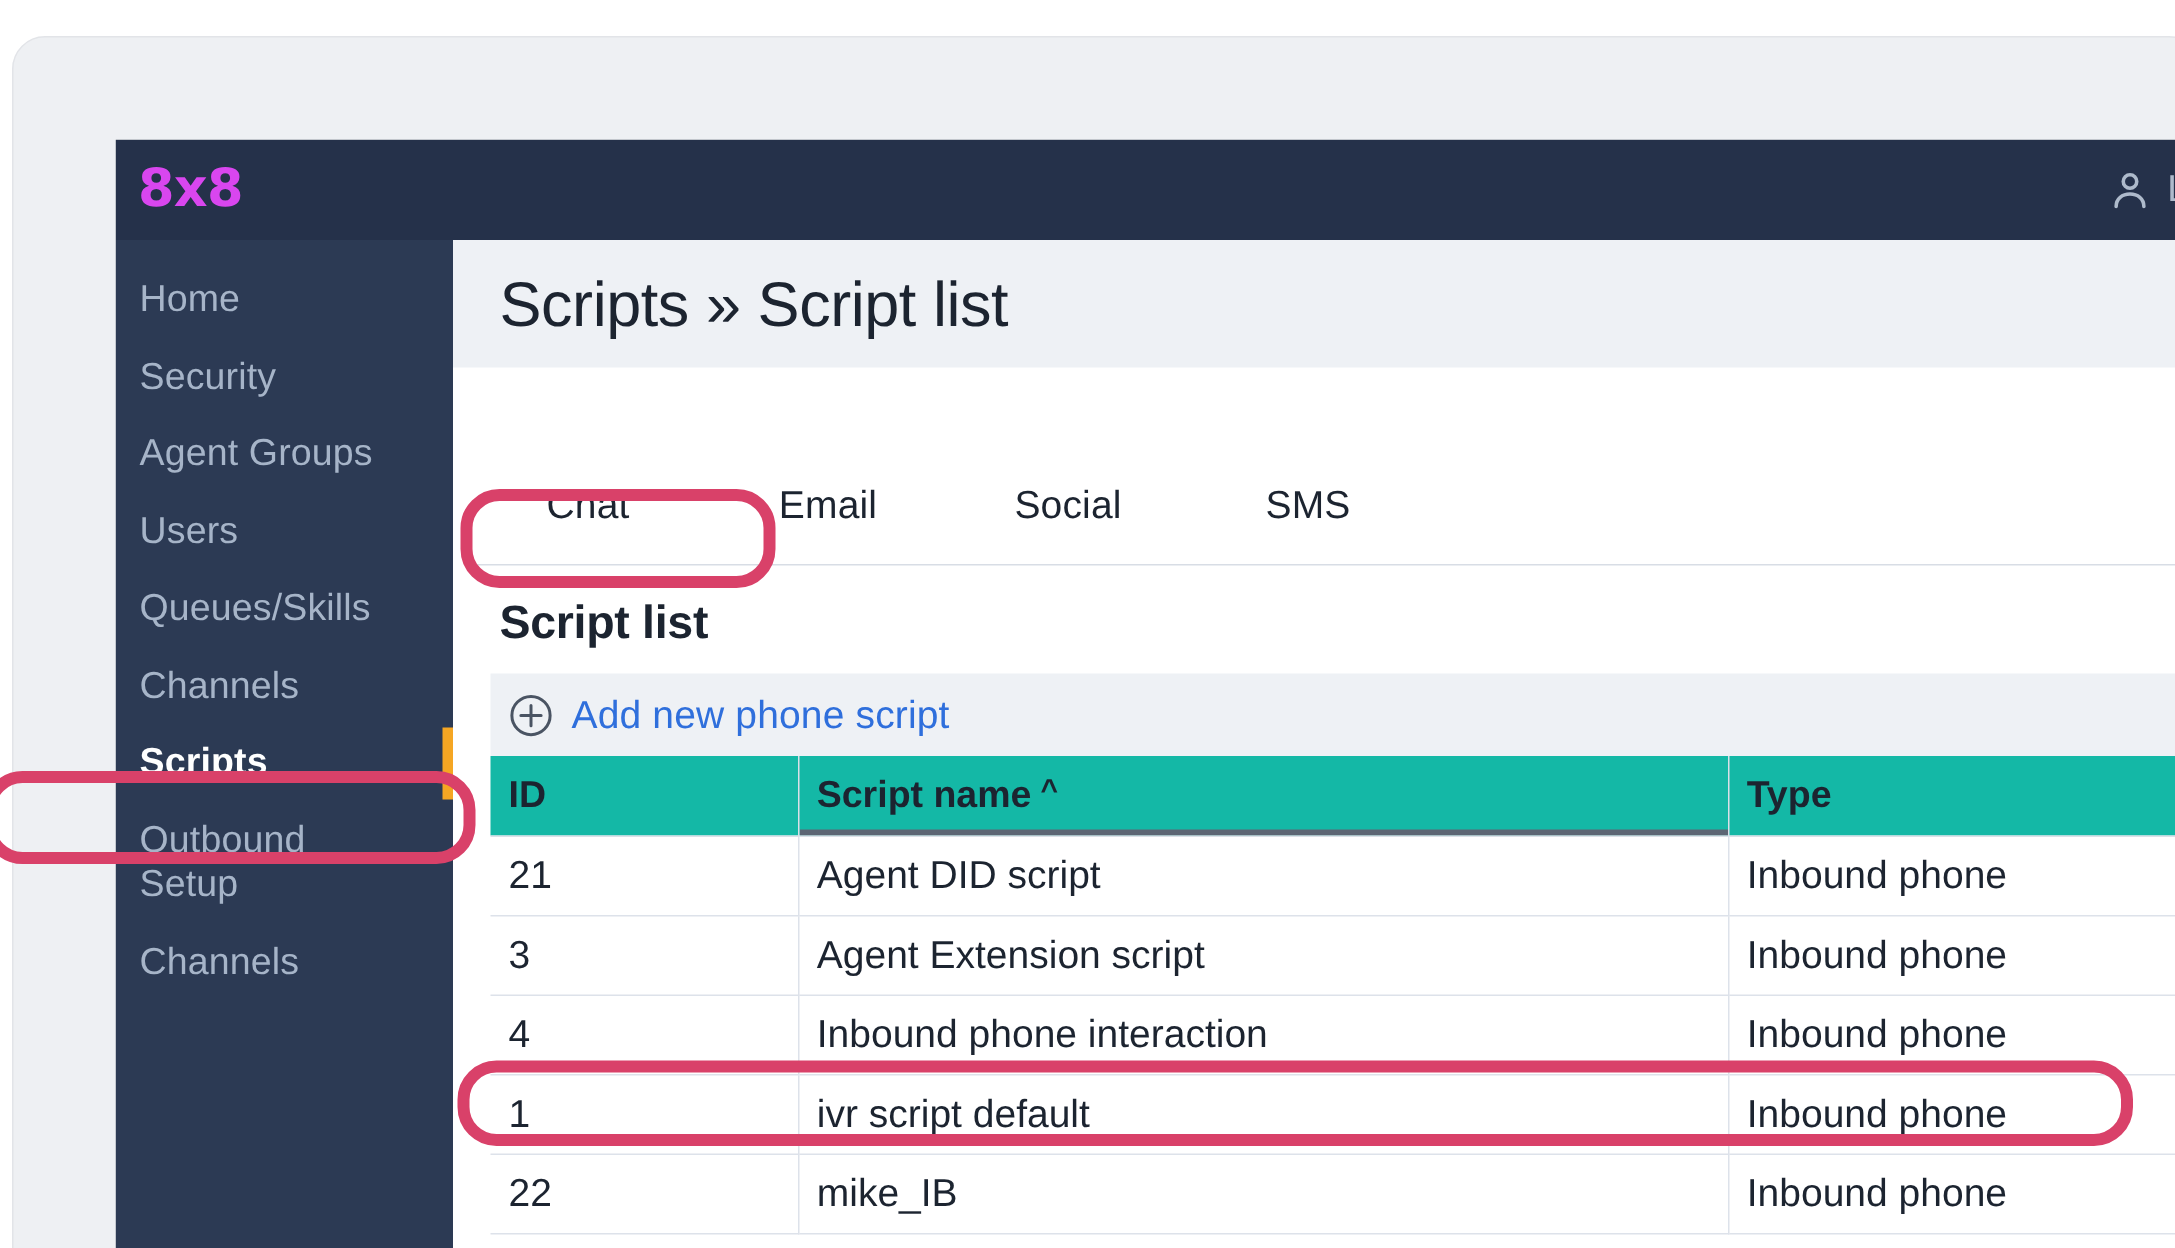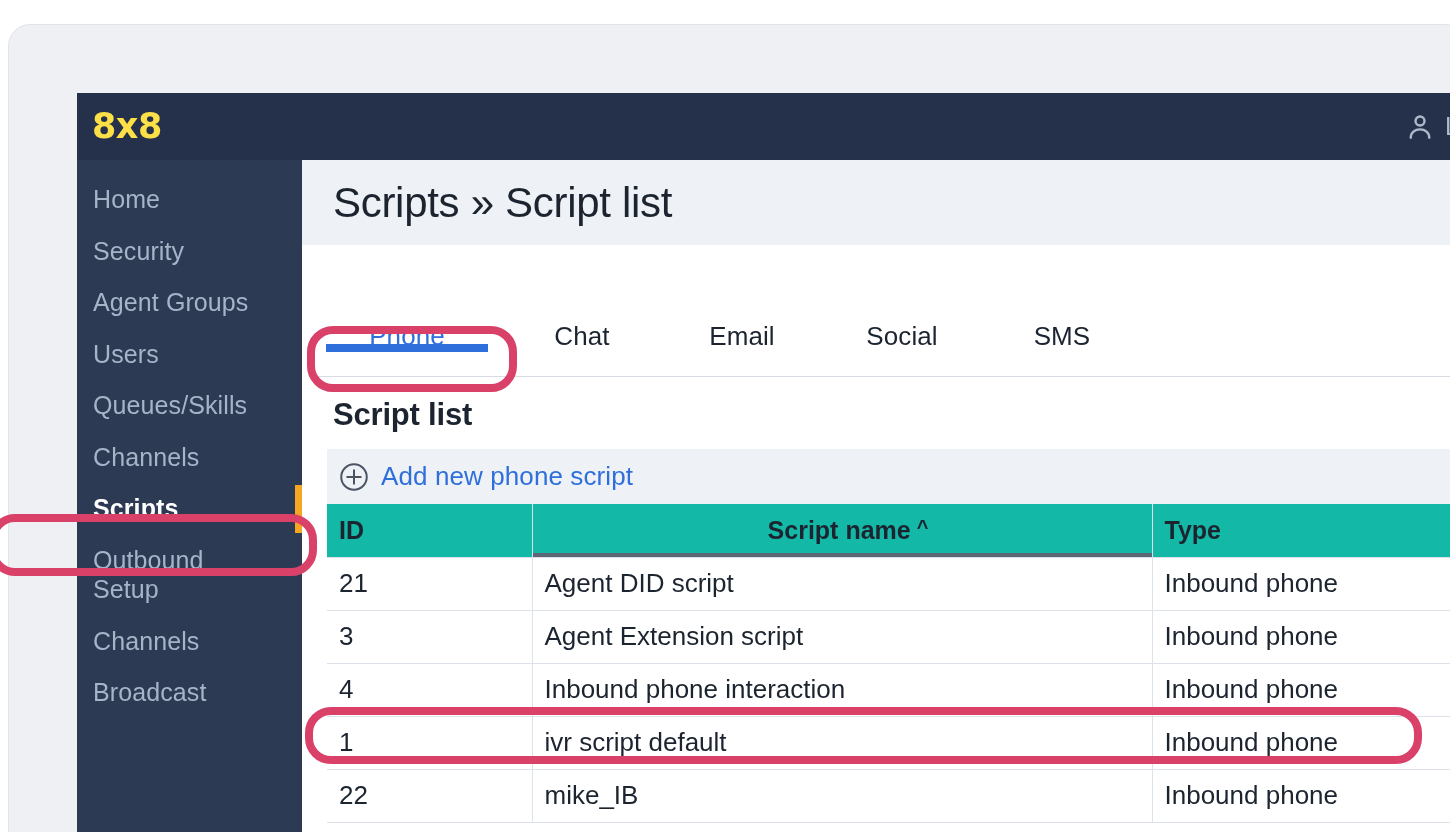--- a/index.html
+++ b/index.html
@@ -42,21 +42,21 @@
     position: absolute;
     left: 0; top: 0;
     width: 1382px;
     height: 67px;
     background: #25314a;
     display: flex;
     align-items: center;
   }
   #brand {
     margin-left: 15px;
-    color: #fde047;
+    color: #d946ef;
     font-size: 35px;
     font-weight: 700;
     letter-spacing: -0.5px;
     line-height: 1;
     font-family: "DejaVu Sans", sans-serif;
   }
   #topbar-right {
     margin-left: auto;
     display: flex;
     align-items: center;
@@ -216,21 +216,21 @@
     font-size: 25px;
     font-weight: 700;
     color: #1c2430;
     height: 53px;
     padding: 0 0 0 12px;
     vertical-align: middle;
     border-bottom: 1.5px solid #dbe0e8;
   }
   th.col-id   { width: 205px; border-right: 1.5px solid #dbe0e8; }
   th.col-name { width: 620px; border-right: 1.5px solid #dbe0e8;
-                box-shadow: inset 0 -4px 0 0 #5d6674; text-align: center; }
+                box-shadow: inset 0 -4px 0 0 #5d6674; }
   th.col-type { width: 307px; }
   .sort-caret {
     font-size: 20px;
     font-weight: 700;
     position: relative;
     top: -5px;
     margin-left: 6px;
   }
   tbody td {
     font-size: 26px;
@@ -282,31 +282,29 @@
       <div class="nav-item">Home</div>
       <div class="nav-item">Security</div>
       <div class="nav-item">Agent Groups</div>
       <div class="nav-item">Users</div>
       <div class="nav-item">Queues/Skills</div>
       <div class="nav-item">Channels</div>
       <div class="nav-item active">Scripts</div>
       <div class="nav-item">Outbound
 Setup</div>
       <div class="nav-item">Channels</div>
-      <div class="nav-item">Broadcast</div>
     </nav>
 
     <main id="main">
 
       <div id="page-header">
         <h1 id="page-title">Scripts » Script list</h1>
       </div>
 
       <div id="tabs">
-        <div class="tab tab-ph active">Phone</div>
         <div class="tab tab-ch">Chat</div>
         <div class="tab tab-em">Email</div>
         <div class="tab tab-so">Social</div>
         <div class="tab tab-sm">SMS</div>
       </div>
 
       <h2 id="section-title">Script list</h2>
 
       <div id="table-wrap">
 

